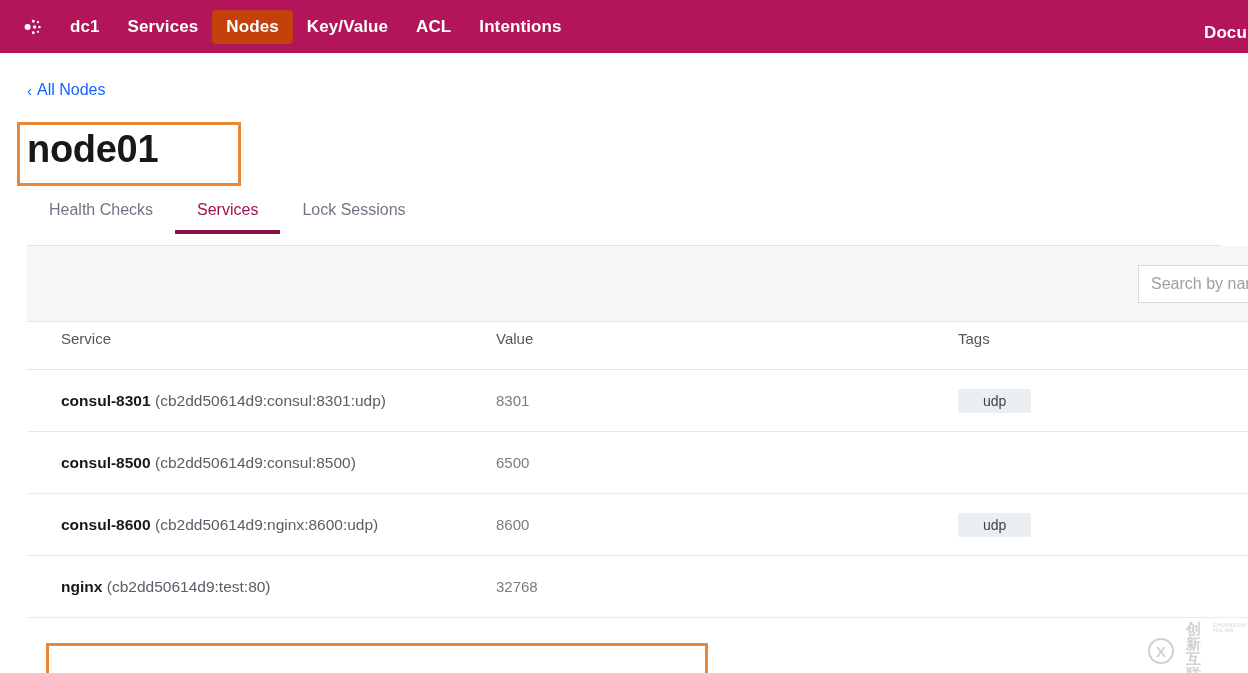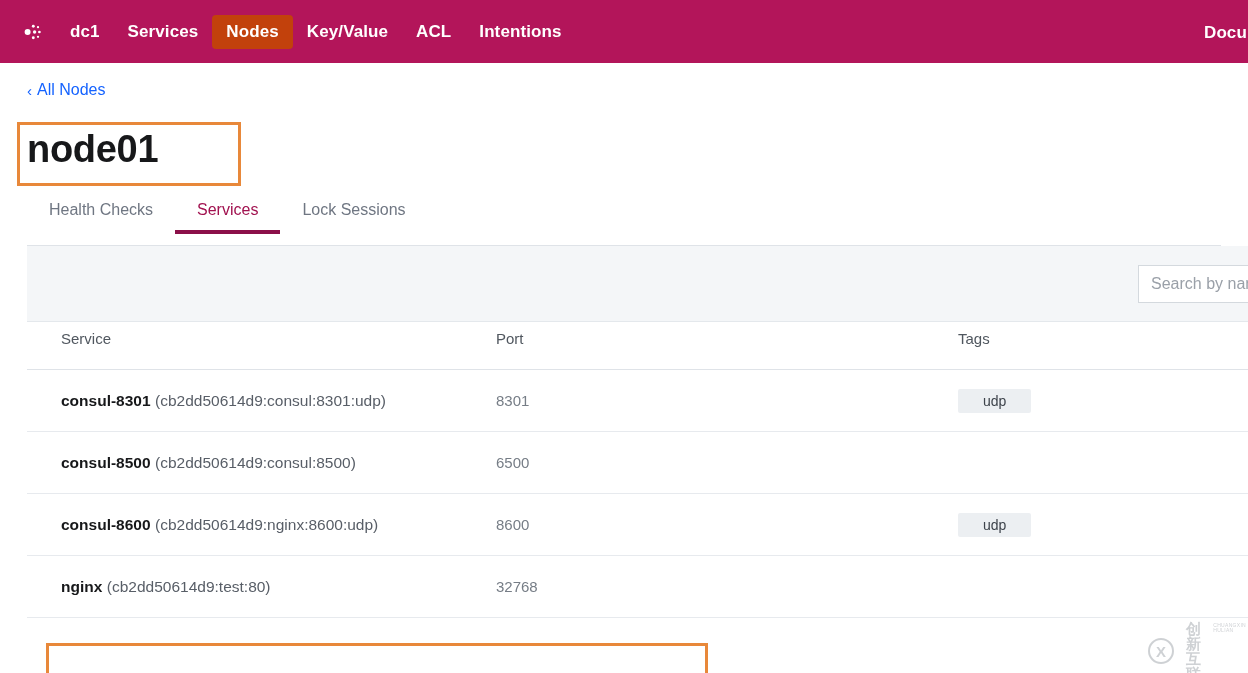--- a/index.html
+++ b/index.html
@@ -11,21 +11,21 @@
     background: #ffffff;
     font-family: "Liberation Sans", sans-serif;
     -webkit-font-smoothing: antialiased;
   }
 
   
   .topnav {
     position: absolute;
     top: 0; left: 0;
     width: 1248px;
-    height: 63px;
+    height: 53px;
     background: #b3155a;
     display: flex;
     align-items: center;
     overflow: hidden;
   }
   .logo-wrap {
     width: 56px;
     height: 65px;
     display: flex;
     align-items: center;
@@ -313,21 +313,21 @@
   <div class="filterbar">
     <div class="search-box">
       <input type="text" placeholder="Search by name" style="">
     </div>
   </div>
 
   <div class="table">
 
     <div class="trow head">
       <div class="c-service th">Service</div>
-      <div class="c-port th">Port</div>
+      <div class="c-port th">Value</div>
       <div class="c-tags th">Tags</div>
     </div>
 
     <div class="trow">
       <div class="c-service">
         <span class="svc-name">consul-8301</span>
         <span class="svc-id">(cb2dd50614d9:consul:8301:udp)</span>
       </div>
       <div class="c-port port-val">8301</div>
       <div class="c-tags">

